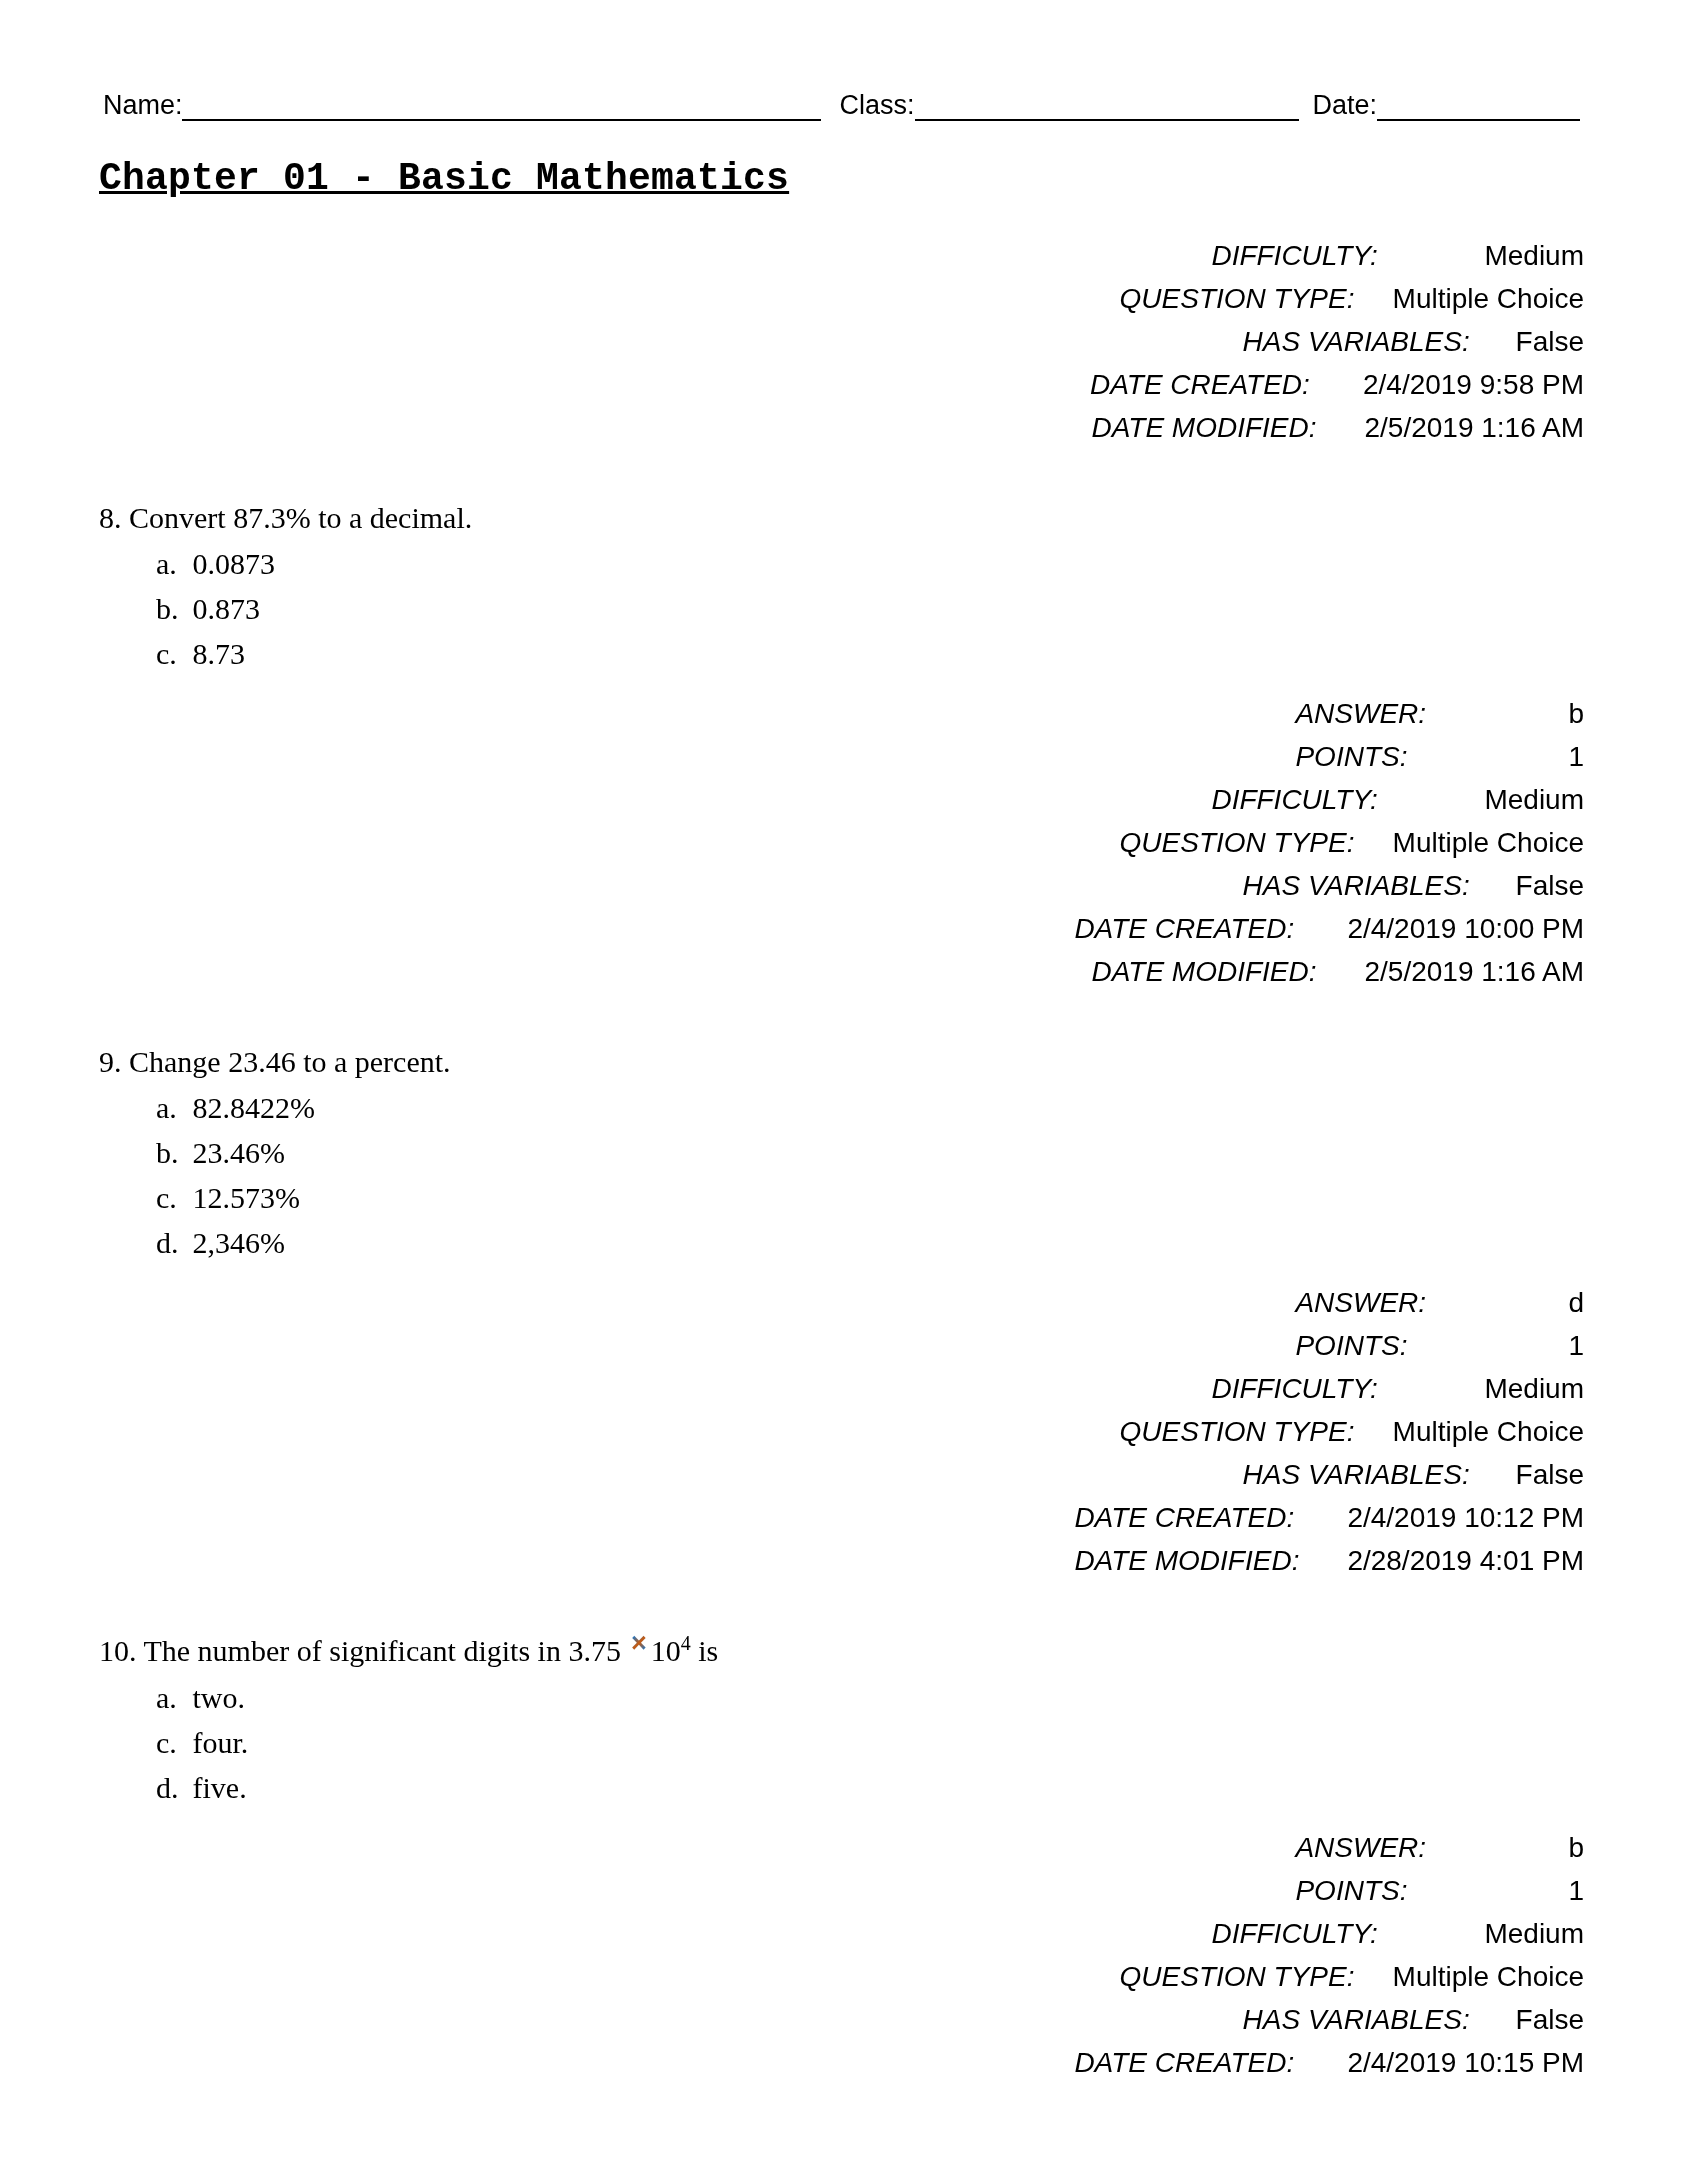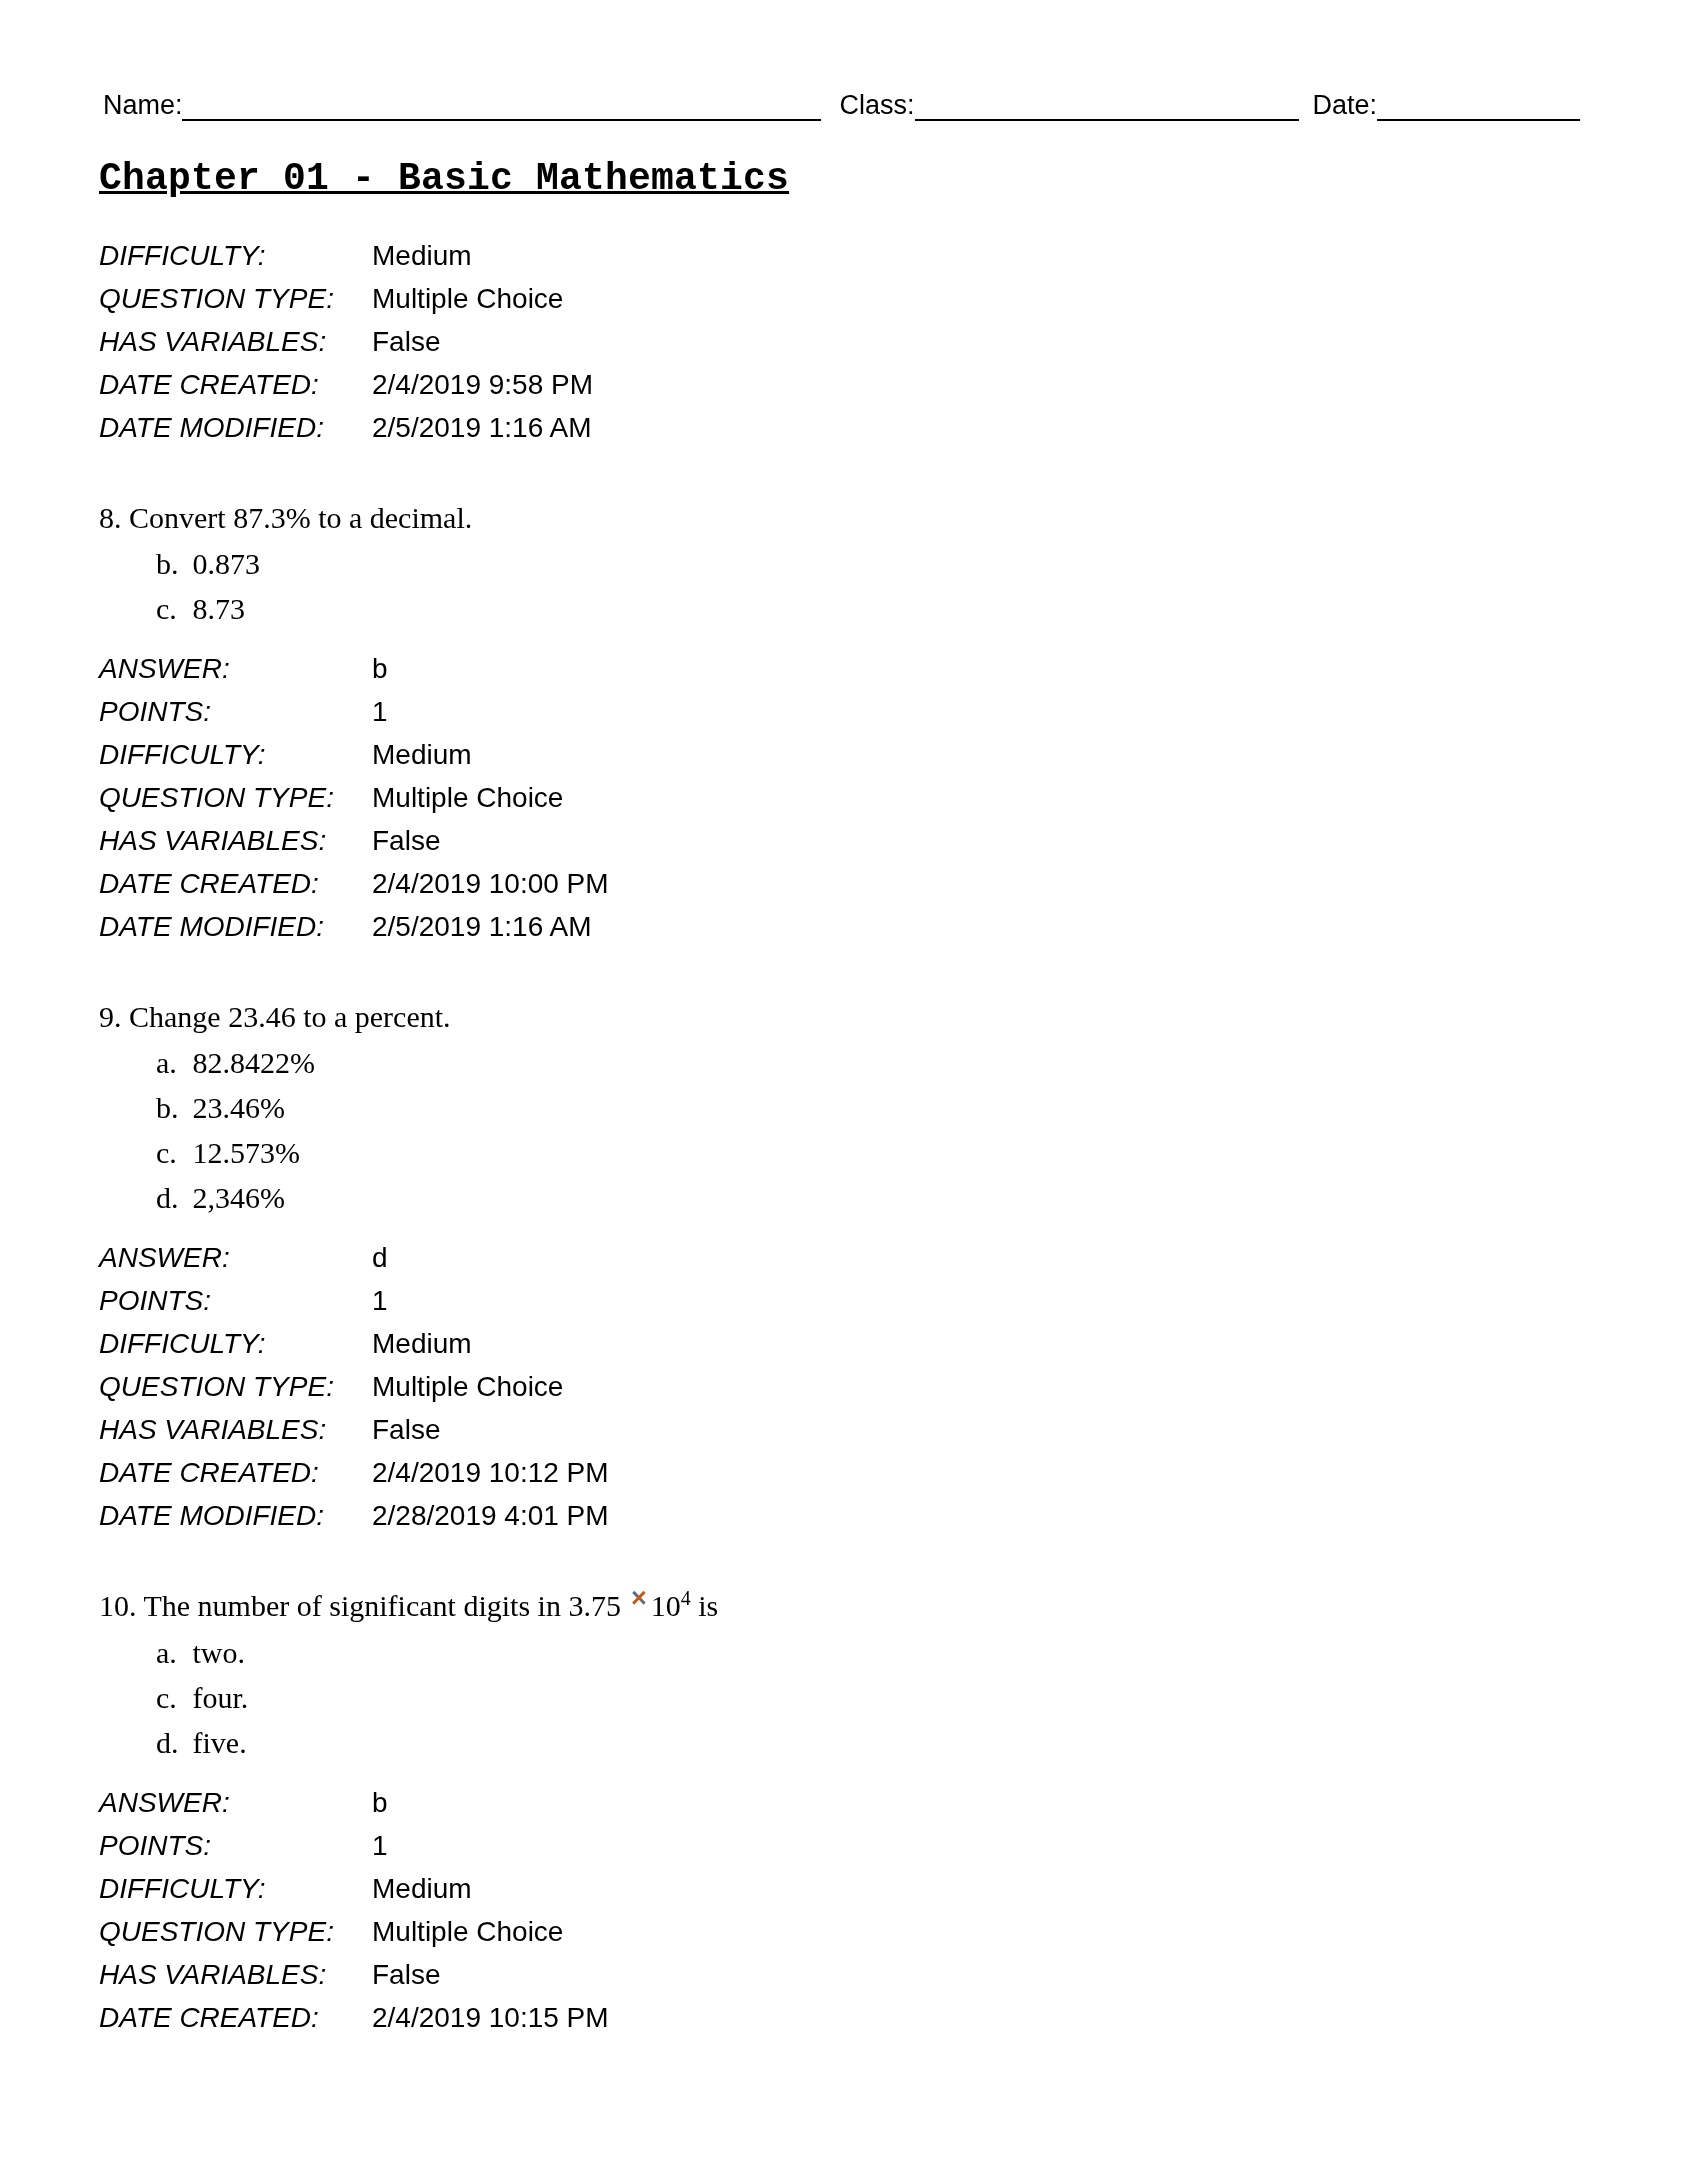--- a/index.html
+++ b/index.html
@@ -23,21 +23,21 @@
   .chapter-title {
     font-family: Liberation Mono, monospace;
     font-size: 38px; font-weight: bold;
     text-decoration: underline;
     margin: 36px 0 0 0;
     letter-spacing: 0.2px;
   }
 
   
   .meta-block { margin-top: 34px; }
-  .meta-row { display: flex; font-size: 28px; line-height: 43px; }
+  .meta-row { display: flex; font-size: 28px; line-height: 43px; justify-content: flex-end; }
   .meta-label { font-style: italic; width: 273px; flex-shrink: 0; white-space: nowrap; }
   .meta-value { white-space: nowrap; }
 
   
   .question { font-family: "Liberation Serif", serif; font-size: 30px; margin-top: 46px; }
   .q-line { line-height: 46px; }
   .opt-row { margin-left: 57px; line-height: 45px; }
   .opt-letter { display: inline-block; min-width: 29px; }
   .q-meta { margin-top: 16px; }
 
@@ -94,20 +94,24 @@
       <span class="meta-value">2/5/2019 1:16 AM</span>
     </div>
   </div>
 
   <div class="question">
     <div class="q-line">
       <span>8.</span>
       <span>Convert 87.3% to a decimal.</span>
     </div>
     <div class="opt-row">
+      <span class="opt-letter">a.</span>
+      <span class="opt-text">0.0873</span>
+    </div>
+    <div class="opt-row">
       <span class="opt-letter">b.</span>
       <span class="opt-text">0.873</span>
     </div>
     <div class="opt-row">
       <span class="opt-letter">c.</span>
       <span class="opt-text">8.73</span>
     </div>
   </div>
   <div class="meta-block q-meta">
     <div class="meta-row">

